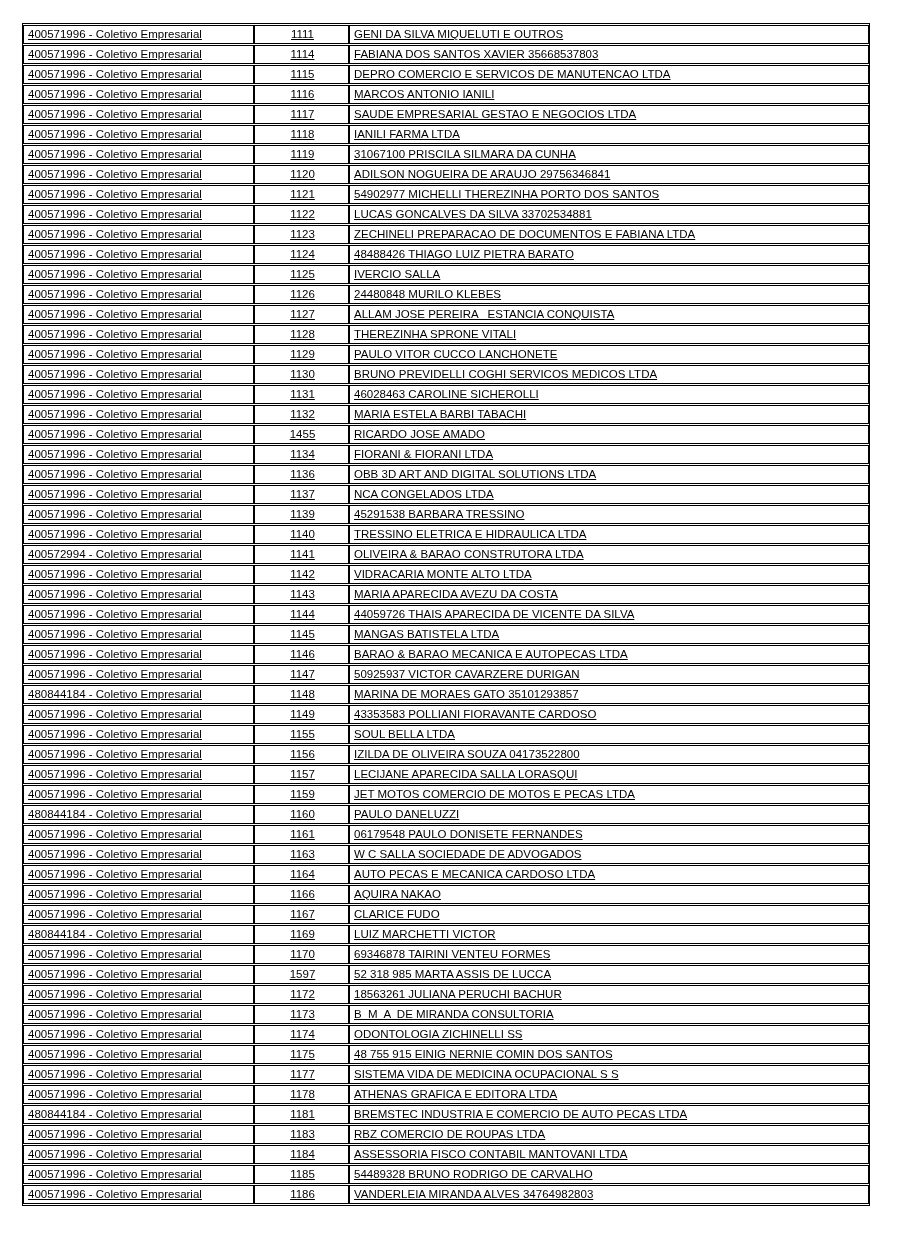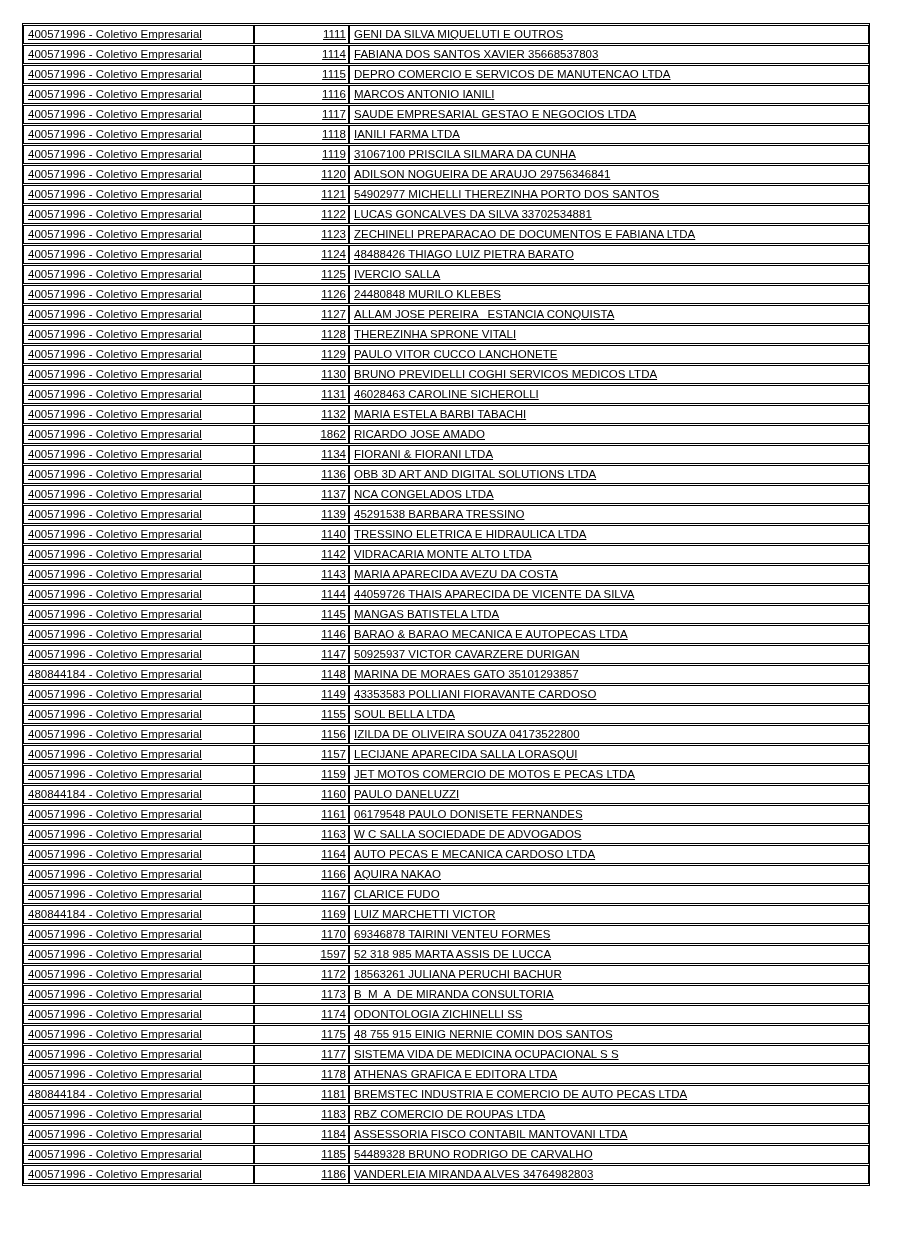--- a/index.html
+++ b/index.html
@@ -34,21 +34,21 @@
     font-size: 11.5px;
     padding: 0 2px 0 4px;
     white-space: pre;
     overflow: hidden;
     vertical-align: middle;
   }
   col.c-contract { width: 231px; }
   col.c-code     { width: 95px;  }
   col.c-name     { width: 520px; }
   td.code-cell {
-    text-align: right;
+    text-align: center;
     padding: 0;
   }
 </style>
 </head>
 <body>
 
 <div class="table-wrap">
   <table class="contracts">
     <colgroup>
       <col class="c-contract">
@@ -151,21 +151,21 @@
           <td class="code-cell">1131</td>
           <td class="name-cell">46028463 CAROLINE SICHEROLLI</td>
         </tr>
         <tr>
           <td class="contract-cell">400571996 - Coletivo Empresarial</td>
           <td class="code-cell">1132</td>
           <td class="name-cell">MARIA ESTELA BARBI TABACHI</td>
         </tr>
         <tr>
           <td class="contract-cell">400571996 - Coletivo Empresarial</td>
-          <td class="code-cell">1862</td>
+          <td class="code-cell">1455</td>
           <td class="name-cell">RICARDO JOSE AMADO</td>
         </tr>
         <tr>
           <td class="contract-cell">400571996 - Coletivo Empresarial</td>
           <td class="code-cell">1134</td>
           <td class="name-cell">FIORANI &amp; FIORANI LTDA</td>
         </tr>
         <tr>
           <td class="contract-cell">400571996 - Coletivo Empresarial</td>
           <td class="code-cell">1136</td>
@@ -178,20 +178,25 @@
         </tr>
         <tr>
           <td class="contract-cell">400571996 - Coletivo Empresarial</td>
           <td class="code-cell">1139</td>
           <td class="name-cell">45291538 BARBARA TRESSINO</td>
         </tr>
         <tr>
           <td class="contract-cell">400571996 - Coletivo Empresarial</td>
           <td class="code-cell">1140</td>
           <td class="name-cell">TRESSINO ELETRICA E HIDRAULICA LTDA</td>
+        </tr>
+        <tr>
+          <td class="contract-cell">400572994 - Coletivo Empresarial</td>
+          <td class="code-cell">1141</td>
+          <td class="name-cell">OLIVEIRA &amp; BARAO CONSTRUTORA LTDA</td>
         </tr>
         <tr>
           <td class="contract-cell">400571996 - Coletivo Empresarial</td>
           <td class="code-cell">1142</td>
           <td class="name-cell">VIDRACARIA MONTE ALTO LTDA</td>
         </tr>
         <tr>
           <td class="contract-cell">400571996 - Coletivo Empresarial</td>
           <td class="code-cell">1143</td>
           <td class="name-cell">MARIA APARECIDA AVEZU DA COSTA</td>

